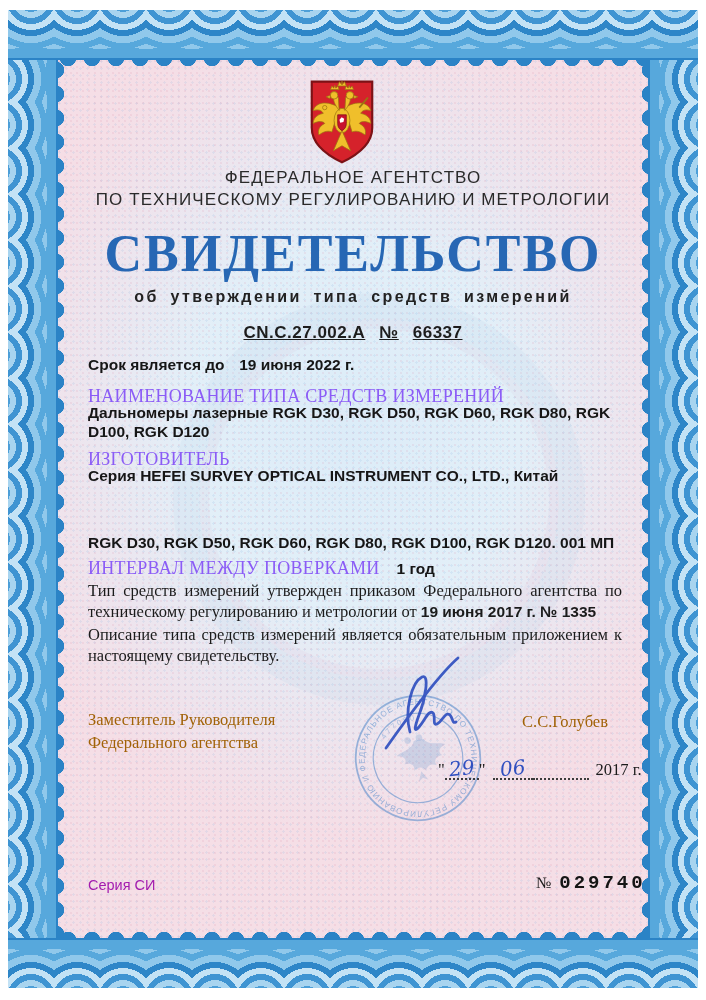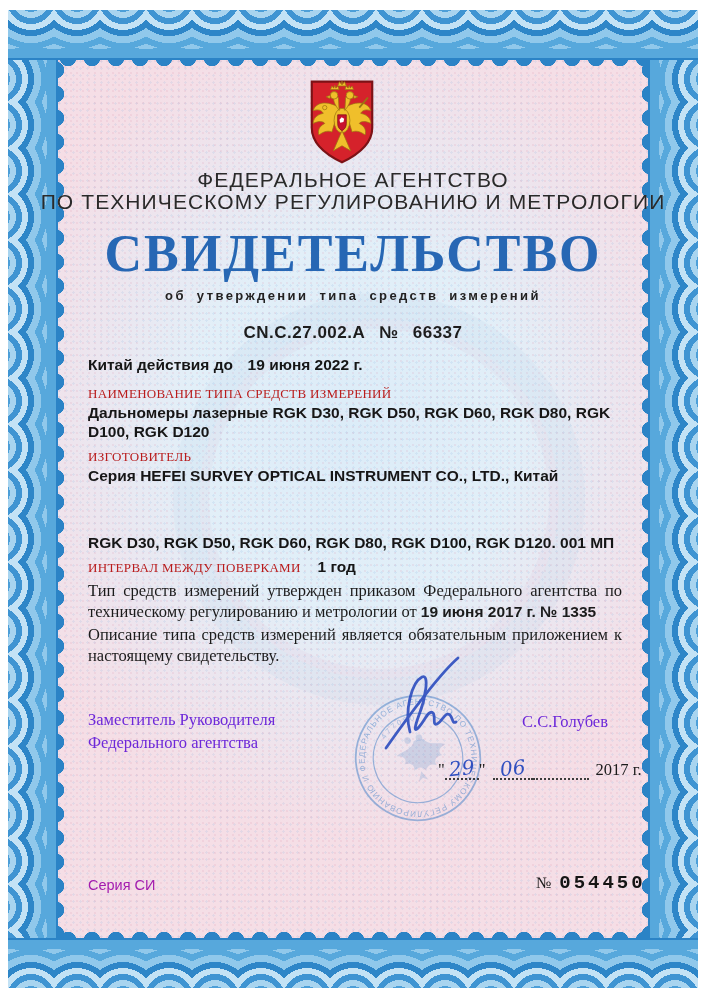--- a/index.html
+++ b/index.html
@@ -58,30 +58,30 @@
   .scRight{top:48px;bottom:48px;right:48px;width:10px;
     background-image:radial-gradient(circle at 10px 12px,#2b83c6 0 8px,rgba(0,0,0,0) 8.5px);
     background-size:10px 24px;background-repeat:repeat-y;}
   .watermark{position:absolute;left:50%;top:47%;width:360px;height:360px;margin:-180px 0 0 -180px;border-radius:50%;
     border:26px solid rgba(160,195,230,.10);box-shadow:inset 0 0 0 10px rgba(215,170,195,.09);}
 
   
   .content{position:absolute;inset:0;z-index:5;color:#1d1d1d;}
   .abs{position:absolute;}
   .ctr{left:0;right:0;text-align:center;}
-  .agency{font-size:21px;letter-spacing:1.1px;color:#2a2a2a;}
+  .agency{font-size:17px;letter-spacing:1.1px;color:#2a2a2a;}
   .title{font-family:"Liberation Serif",serif;font-weight:bold;font-size:52px;letter-spacing:2px;color:#2767b4;}
-  .subtitle{font-size:13px;font-weight:bold;letter-spacing:2.4px;word-spacing:5px;color:#222;}
-  .certno{font-size:17px;font-weight:bold;letter-spacing:.5px;}
+  .subtitle{font-size:16px;font-weight:bold;letter-spacing:2.4px;word-spacing:5px;color:#222;}
+  .certno{font-size:17px;font-weight:bold;letter-spacing:.5px;text-decoration:underline;}
   .certno .gap{display:inline-block;width:14px;}
   .boldsans{font-size:15.5px;font-weight:bold;color:#161616;}
-  .serifcap{font-family:"Liberation Serif",serif;font-size:13px;letter-spacing:.3px;color:#b91c1c;}
+  .serifcap{font-family:"Liberation Serif",serif;font-size:18px;letter-spacing:.3px;color:#8b5cf6;}
   .block{left:88px;width:534px;}
   .para{font-family:"Liberation Serif",serif;font-size:16.5px;line-height:21px;text-align:justify;color:#1b1b1b;}
-  .sig{font-family:"Liberation Serif",serif;font-size:16.5px;line-height:23px;color:#6d28d9;}
+  .sig{font-family:"Liberation Serif",serif;font-size:16.5px;line-height:23px;color:#a16207;}
   .inkwrite{font-family:"DejaVu Serif",serif;font-style:italic;font-size:20px;color:#3050c0;transform:rotate(-6deg);display:inline-block;}
   .dotted{border-bottom:2px dotted #3c3c3c;}
   .daterow{display:flex;align-items:flex-end;font-family:"Liberation Serif",serif;font-size:16.5px;color:#1b1b1b;}
   .series{font-size:14.5px;color:#a21caf;}
   .docnum-sign{font-family:"Liberation Serif",serif;font-size:16px;color:#1a1a1a;margin-right:8px;}
   .docnum{font-family:"Liberation Mono",monospace;font-size:19px;letter-spacing:3px;color:#141414;font-weight:bold;}
   .stampbox{transform:rotate(-14deg);}
   svg{display:block;}
 </style>
 </head>
@@ -131,21 +131,21 @@
     <div class="abs ctr agency" style="top:168px;">ФЕДЕРАЛЬНОЕ АГЕНТСТВО</div>
     <div class="abs ctr title" style="top:224px;">СВИДЕТЕЛЬСТВО</div>
     <div class="abs ctr agency" style="top:190px;">ПО ТЕХНИЧЕСКОМУ РЕГУЛИРОВАНИЮ И МЕТРОЛОГИИ</div>
     <div class="abs ctr subtitle" style="top:288px;">об утверждении типа средств измерений</div>
 
     <div class="abs ctr certno" style="top:323px;">
       <span>CN.C.27.002.A</span><span class="gap"></span><span>№</span><span class="gap"></span><span>66337</span>
     </div>
 
     <div class="abs block boldsans" style="top:356px;">
-      <span>Китай действия до</span>
+      <span>Срок является до</span>
       <span style="display:inline-block;width:6px;"></span>
       <span>19 июня 2022 г.</span>
     </div>
 
     <div class="abs block serifcap" style="top:386px;">НАИМЕНОВАНИЕ ТИПА СРЕДСТВ ИЗМЕРЕНИЙ</div>
     <div class="abs block boldsans" style="top:404px;line-height:18.5px;">Дальномеры лазерные RGK D30, RGK D50, RGK D60, RGK D80, RGK D100, RGK D120</div>
 
     <div class="abs block serifcap" style="top:449px;">ИЗГОТОВИТЕЛЬ</div>
     <div class="abs block boldsans" style="top:467px;">Серия HEFEI SURVEY OPTICAL INSTRUMENT CO., LTD., Китай</div>
 
@@ -207,17 +207,17 @@
       <span>"</span>
       <span style="width:7px;"></span>
       <span class="dotted" style="width:40px;text-align:center;"><span class="inkwrite" style="position:relative;top:2px;">06</span></span>
       <span class="dotted" style="width:56px;"></span>
       <span style="width:7px;"></span>
       <span>2017 г.</span>
     </div>
 
     <div class="abs series" style="left:88px;top:877px;">Серия СИ</div>
     <div class="abs" style="left:536px;top:872px;">
-      <span class="docnum-sign">№</span><span class="docnum">054450</span>
+      <span class="docnum-sign">№</span><span class="docnum">029740</span>
     </div>
 
   </div>
 </div>
 
 </body></html>

